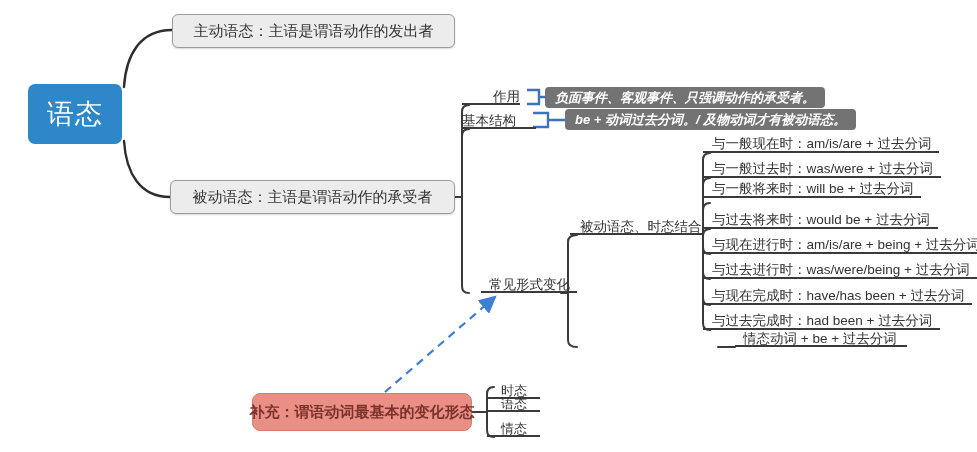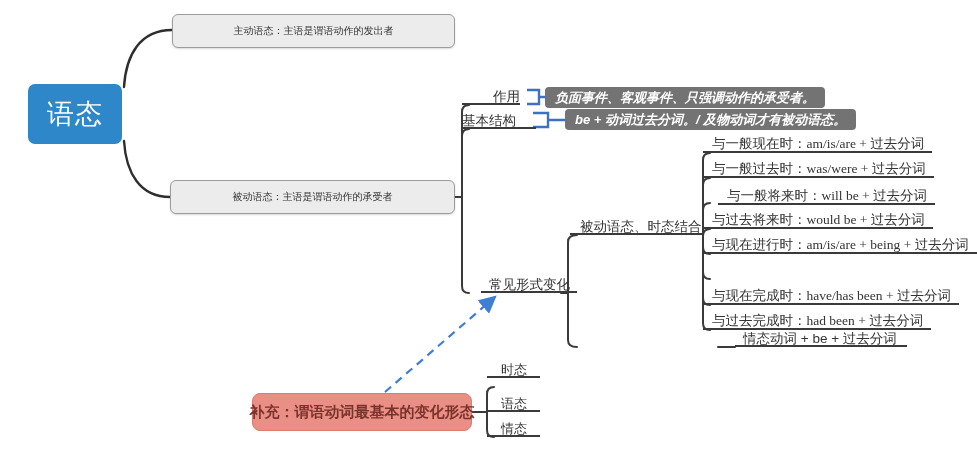--- a/index.html
+++ b/index.html
@@ -10,55 +10,55 @@
   #connector-layer{position:absolute;left:0;top:0;width:977px;height:452px;}
   .node{position:absolute;box-sizing:border-box;white-space:nowrap;}
 
   .root-node{
     left:28px;top:84px;width:94px;height:60px;background:#2d87c8;border-radius:7px;
     color:#fff;font-size:27px;display:flex;align-items:center;justify-content:center;
     letter-spacing:1px;
   }
   .grey-box{
     background:#ececec;border:1px solid #9c9c9c;border-radius:6px;
-    font-size:10px;display:flex;align-items:center;justify-content:center;
+    font-size:15px;display:flex;align-items:center;justify-content:center;
     box-shadow:0 1px 2px rgba(0,0,0,0.15);
     font-family:Liberation Serif, serif;
   }
   .active-box{left:172px;top:14px;width:283px;height:34px;}
   .passive-box{left:170px;top:180px;width:285px;height:34px;}
 
   .uline{
     border-bottom:2px solid #3a3a3a;font-size:13.5px;line-height:17px;height:17px;
   }
   .lbl-function{left:462px;top:88px;width:58px;padding-left:8px;text-align:right;}
   .lbl-structure{left:462px;top:112px;width:74px;padding-left:0;}
   .lbl-forms{left:481px;top:276px;width:96px;padding-left:8px;}
   .lbl-tense-group{left:570px;top:218px;width:133px;padding-left:10px;}
   .lbl-modal-group{left:570px;top:330px;width:148px;padding-left:6px;}
   .lbl-modal-formula{left:735px;top:330px;padding:0 10px 0 8px;}
 
   .leaf{left:703px;height:18px;line-height:18px;padding:0 8px 0 9px;
-        border-bottom:2px solid #3a3a3a;font-size:13.5px;font-family:Liberation Serif, serif;}
+        border-bottom:2px solid #3a3a3a;font-size:13.5px;}
 
   .callout{
     position:absolute;background:#737373;color:#fff;border-radius:4px;
     font-size:13px;font-weight:bold;font-style:italic;line-height:17px;
     padding:2px 10px;white-space:nowrap;
   }
   .callout-1{left:545px;top:87px;}
   .callout-2{left:565px;top:109px;}
 
   .supplement-box{
     left:252px;top:393px;width:220px;height:38px;background:#ea8f85;
     border:1px solid #d87c72;border-radius:8px;color:#7a332c;font-size:15px;
     font-weight:bold;display:flex;align-items:center;justify-content:center;
   }
   .sub-leaf{left:487px;width:53px;padding-left:14px;font-size:13px;}
-  .sub-leaf-0{top:361px;}
+  .sub-leaf-0{top:382px;}
   .sub-leaf-1{top:395px;}
   .sub-leaf-2{top:420px;}
 </style>
 </head>
 <body>
 
 <div id="stage">
 
   <svg id="connector-layer" viewBox="0 0 977 452" xmlns="http://www.w3.org/2000/svg">
     <defs>
@@ -112,23 +112,24 @@
   <div class="node uline lbl-forms">常见形式变化</div>
 
   <div class="callout callout-1">负面事件、客观事件、只强调动作的承受者。</div>
   <div class="callout callout-2">be + 动词过去分词。/ 及物动词才有被动语态。</div>
 
   <div class="node uline lbl-tense-group">被动语态、时态结合</div>
   <div class="node uline lbl-modal-formula">情态动词 + be + 过去分词</div>
 
   <div class="node leaf" style="top:135px;">与一般现在时：am/is/are + 过去分词</div>
   <div class="node leaf" style="top:160px;">与一般过去时：was/were + 过去分词</div>
-  <div class="node leaf" style="top:187px;margin-left:15px;">与一般将来时：will be + 过去分词</div>
+  <div class="node leaf" style="top:180px;">与一般将来时：will be + 过去分词</div>
   <div class="node leaf" style="top:211px;">与过去将来时：would be + 过去分词</div>
   <div class="node leaf" style="top:236px;">与现在进行时：am/is/are + being + 过去分词</div>
+  <div class="node leaf" style="top:261px;">与过去进行时：was/were/being + 过去分词</div>
   <div class="node leaf" style="top:312px;">与过去完成时：had been + 过去分词</div>
   <div class="node leaf" style="top:287px;">与现在完成时：have/has been + 过去分词</div>
 
   <div class="node supplement-box">补充：谓语动词最基本的变化形态</div>
   <div class="node uline sub-leaf sub-leaf-0">时态</div>
   <div class="node uline sub-leaf sub-leaf-1">语态</div>
   <div class="node uline sub-leaf sub-leaf-2">情态</div>
 
 </div>
 

